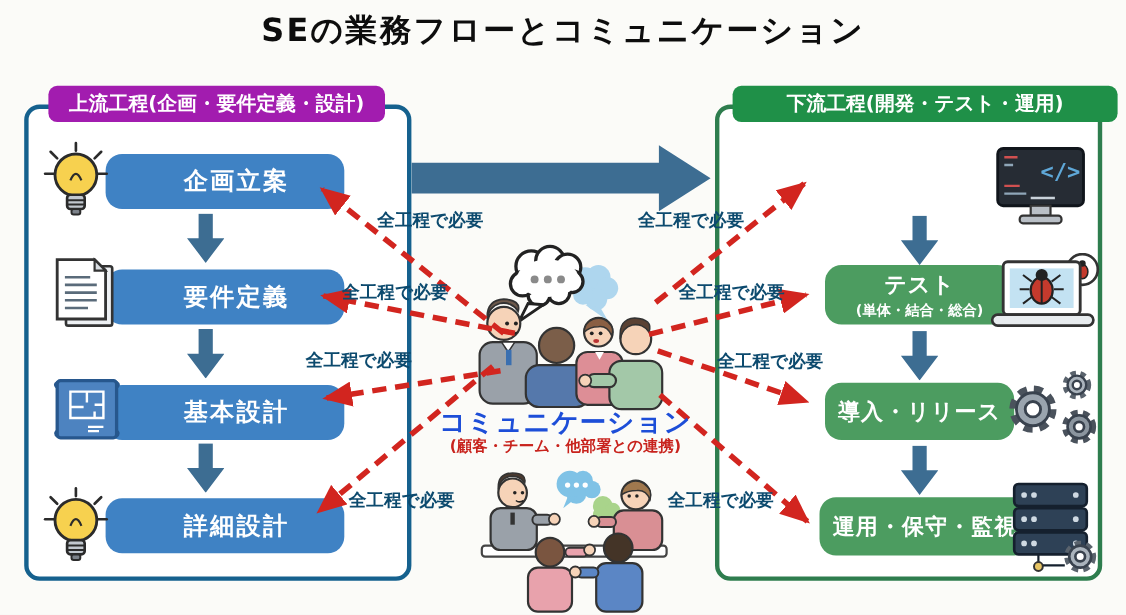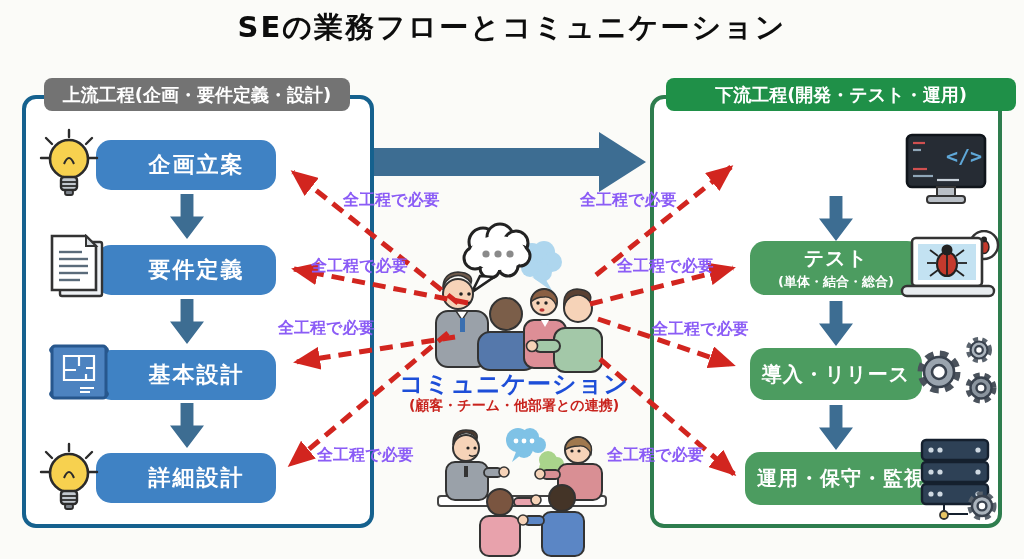--- a/index.html
+++ b/index.html
@@ -6,31 +6,31 @@
   html,body{background:#e8e8e8;}
   .canvas{position:relative;width:1024px;height:559px;background:#fbfbf8;overflow:hidden;
           font-family:"DejaVu Sans","Liberation Sans",sans-serif;}
   .title{position:absolute;top:8px;left:0;width:100%;text-align:center;
          font-size:29px;font-weight:900;color:#0d0d0d;letter-spacing:2px;}
   .panel{position:absolute;top:95px;width:352px;height:433px;background:#ffffff;border-radius:14px;}
   .panel-blue{left:22px;border:4px solid #15618e;}
   .panel-green{left:650px;border:4px solid #2e7d4e;}
   .pill{position:absolute;top:78px;height:33px;line-height:33px;color:#fff;font-weight:800;
         text-align:center;border-radius:8px;font-size:18px;white-space:nowrap;}
-  .pill-blue{left:44px;width:306px;background:#737373;}
+  .pill-blue{left:44px;width:306px;background:#a21caf;}
   .pill-green{left:666px;width:350px;background:#1f9048;}
   .step{position:absolute;display:flex;flex-direction:column;align-items:center;justify-content:center;
         color:#fff;font-weight:800;border-radius:15px;white-space:nowrap;}
-  .step-blue{background:#3f82c4;left:96px;width:180px;height:50px;font-size:22px;letter-spacing:2px;padding-left:21px;}
+  .step-blue{background:#3f82c4;left:96px;width:217px;height:50px;font-size:22px;letter-spacing:2px;padding-left:21px;}
   .step-green{background:#4c9c60;left:750px;width:172px;font-size:20px;letter-spacing:1px;}
   .step .sub{font-size:13px;font-weight:700;letter-spacing:0;margin-top:1px;}
   .darr{position:absolute;width:34px;height:45px;background:#3d6d92;
         clip-path:polygon(31% 0,69% 0,69% 50%,100% 50%,50% 100%,0 50%,31% 50%);}
   .icon{position:absolute;}
-  .conn-label{position:absolute;font-size:16px;font-weight:800;color:#8b5cf6;white-space:nowrap;}
+  .conn-label{position:absolute;font-size:16px;font-weight:800;color:#0c4a6e;white-space:nowrap;}
   .comm-label{position:absolute;left:398px;top:368px;width:232px;text-align:center;
               font-size:24px;font-weight:900;color:#1d4ed8;letter-spacing:1px;}
   .comm-sub{position:absolute;left:380px;top:397px;width:268px;text-align:center;
             font-size:14px;font-weight:800;color:#c8231d;white-space:nowrap;}
   svg{display:block;}
   .overlay{position:absolute;left:0;top:0;pointer-events:none;}
 </style>
 </head>
 <body>
 

